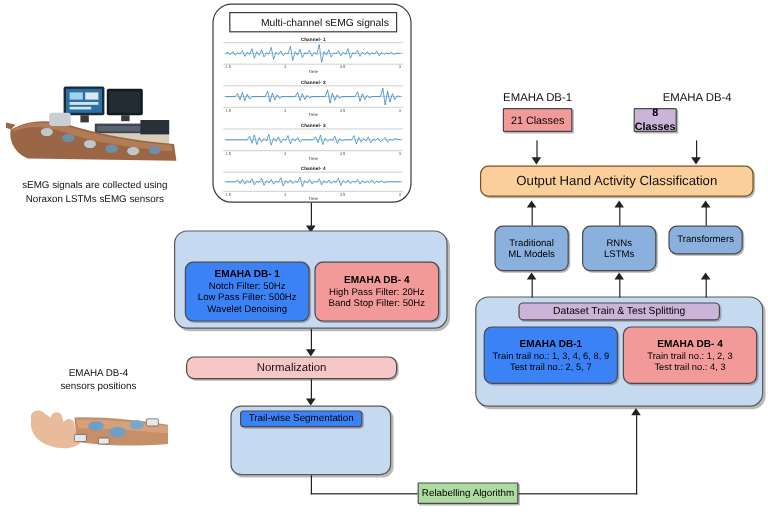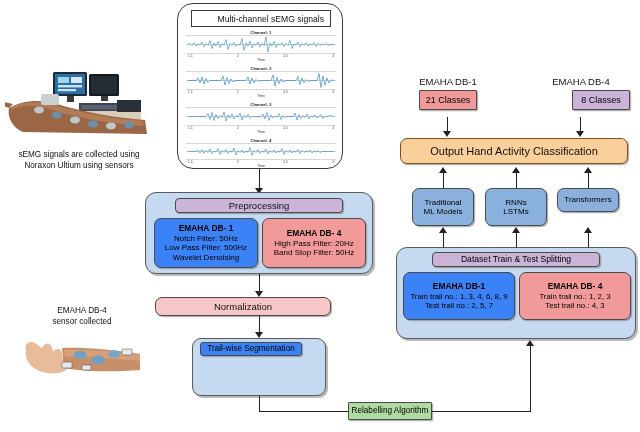--- a/index.html
+++ b/index.html
@@ -107,21 +107,21 @@
       <ellipse cx="70" cy="62" rx="5" ry="3.4" fill="#bfc7cc"></ellipse>
       <ellipse cx="88" cy="66" rx="5.2" ry="3.5" fill="#6f8fa8"></ellipse>
       <ellipse cx="106" cy="68" rx="5" ry="3.4" fill="#bfc7cc"></ellipse>
       <ellipse cx="124" cy="67" rx="5" ry="3.4" fill="#6f8fa8"></ellipse>
       <rect x="36" y="36" width="18" height="11" rx="2" fill="#c9cfd3"></rect>
     </svg>
   </div>
 
   <div class="abs cap" style="left:0px;top:150px;width:158px;">
     <div>sEMG signals are collected using</div>
-    <div>Noraxon Ultium using sensors</div>
+    <div>Noraxon LSTMs sEMG sensors</div>
   </div>
 
   <div class="abs photo" style="left:22px;top:252px;width:120px;height:50px;">
     <svg width="120" height="50" viewBox="0 0 120 50">
       <rect x="0" y="0" width="120" height="50" fill="#ffffff"></rect>
 
       <path d="M4 20 C 2 14, 8 10, 13 13 L 20 18 C 22 12, 29 12, 30 18 L 31 22
                C 34 17, 40 19, 40 24 L 41 29 C 45 26, 50 29, 48 34
                L 44 40 C 38 45, 22 45, 12 38 C 5 33, 3 26, 4 20 Z" fill="#e8bc9b"></path>
 
@@ -132,21 +132,21 @@
       <ellipse cx="76" cy="30" rx="7" ry="4.4" fill="#6f9fc4"></ellipse>
       <ellipse cx="92" cy="24" rx="6" ry="3.8" fill="#79a7cc"></ellipse>
       <rect x="40" y="32" width="10" height="6" rx="1" fill="#e7e7e7" stroke="#444" stroke-width=".5"></rect>
       <rect x="60" y="35" width="9" height="5" rx="1" fill="#e7e7e7" stroke="#444" stroke-width=".5"></rect>
       <rect x="100" y="19" width="10" height="6" rx="1" fill="#e7e7e7" stroke="#444" stroke-width=".5"></rect>
     </svg>
   </div>
 
   <div class="abs cap" style="left:8px;top:306px;width:148px;">
     <div>EMAHA DB-4</div>
-    <div>sensor collected</div>
+    <div>sensors positions</div>
   </div>
 
   <div class="abs semg-panel" style="left:177px;top:3px;width:166px;height:166px;">
     <div class="abs semg-title" style="left:13px;top:6px;width:140px;">Multi-channel sEMG signals</div>
 
     <div class="abs" style="left:8px;top:26px;width:150px;height:32px;">
       <div class="ch-title">Channel- 1</div>
       <div class="ch-plot" style="height:17px;">
         <svg width="150" height="17" viewBox="0 0 300 34" preserveAspectRatio="none">
           <line x1="0" y1="17" x2="300" y2="17" stroke="#1f77b4" stroke-width=".5"></line>
@@ -229,21 +229,20 @@
         </div>
       <div class="ch-time">Time</div>
     </div>
   </div>
 
   <div class="vline" style="left:259px;top:169px;height:21px;"></div>
   <div class="arrowdown" style="left:255px;top:188px;"></div>
 
   <div class="abs grpbox" style="left:145px;top:192px;width:228px;height:82px;"></div>
 
-  <div class="abs rbox c-purple stage-label" style="left:175px;top:198px;width:168px;height:15px;border-radius:4px;">Preprocessing</div>
 
   <div class="abs rbox c-orange" style="left:154px;top:218px;width:104px;height:50px;flex-direction:column;">
     <div class="bold" style="font-size:8.4px;">EMAHA DB- 1</div>
     <div style="font-size:8px;">Notch Filter: 50Hz</div>
     <div style="font-size:8px;">Low Pass Filter: 500Hz</div>
     <div style="font-size:8px;">Wavelet Denoising</div>
   </div>
 
   <div class="abs rbox c-red" style="left:262px;top:218px;width:104px;height:50px;flex-direction:column;">
     <div class="bold" style="font-size:8.4px;">EMAHA DB- 4</div>
@@ -318,15 +317,15 @@
 
   <div class="vline" style="left:447px;top:117px;height:16px;"></div>
   <div class="arrowdown" style="left:443px;top:131px;"></div>
   <div class="vline" style="left:580px;top:117px;height:16px;"></div>
   <div class="arrowdown" style="left:576px;top:131px;"></div>
 
   <div class="abs stage-label" style="left:410px;top:76px;width:76px;text-align:center;">EMAHA DB-1</div>
   <div class="abs sqbox c-red" style="left:419px;top:90px;width:58px;height:20px;font-size:9px;border-radius:1px;">21 Classes</div>
 
   <div class="abs stage-label" style="left:543px;top:76px;width:76px;text-align:center;">EMAHA DB-4</div>
-  <div class="abs sqbox c-purple" style="left:572px;top:90px;width:58px;height:20px;font-size:9px;border-radius:1px;">8 Classes</div>
+  <div class="abs sqbox c-purple" style="left:528px;top:90px;width:36px;height:20px;font-size:9px;border-radius:1px;font-weight:bold;">8 Classes</div>
 
 </div>
 
 </body></html>

